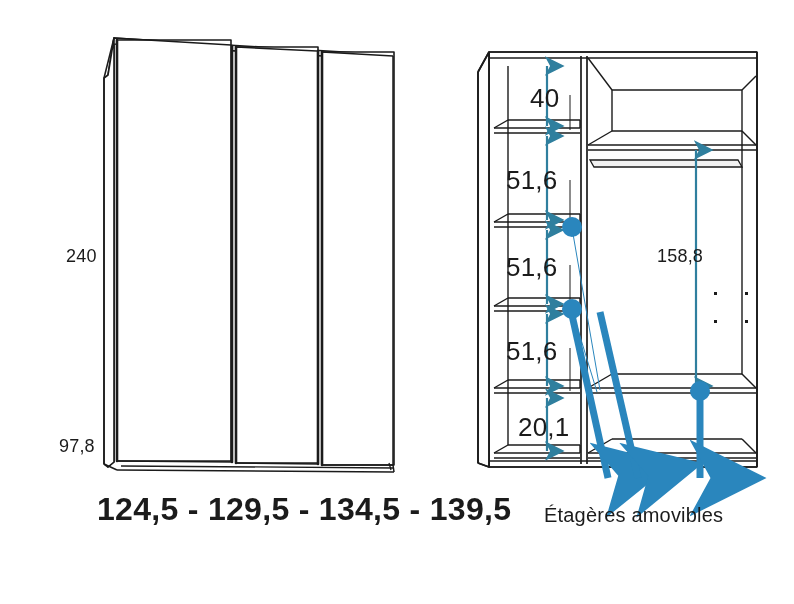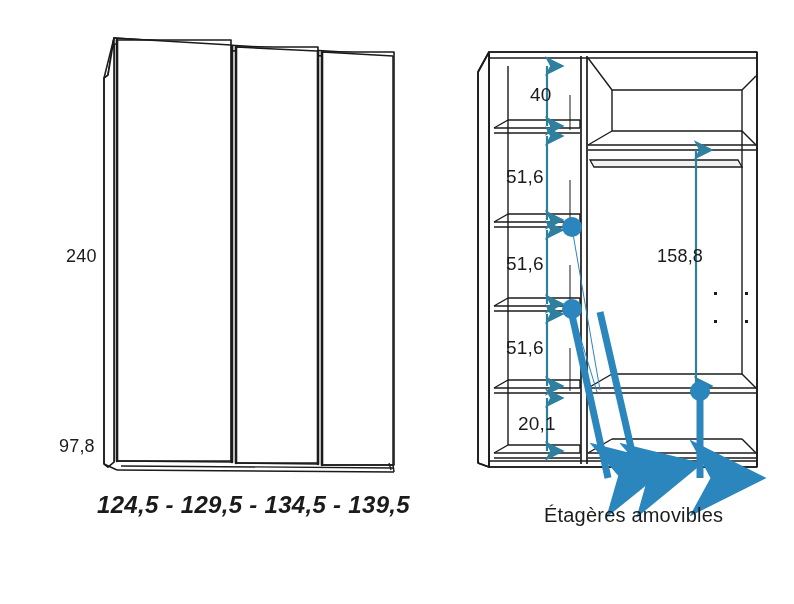--- a/index.html
+++ b/index.html
@@ -33,28 +33,27 @@
     white-space: nowrap;
     font-weight: 400;
     line-height: 1;
   }
   .dim-label {
     font-size: 18px;
     letter-spacing: 0.2px;
     margin-left: 9px;
   }
   .dim-label-sm {
-    font-size: 19px;
+    font-size: 26px;
     letter-spacing: 0.2px;
   }
   .widths {
-    font-size: 24px;
+    font-size: 32px;
     font-weight: 700;
     letter-spacing: 0.3px;
-    font-style: italic;
   }
   .caption {
     font-size: 20px;
     letter-spacing: 0.2px;
   }
 </style>
 </head>
 <body>
 
 <div id="stage">

